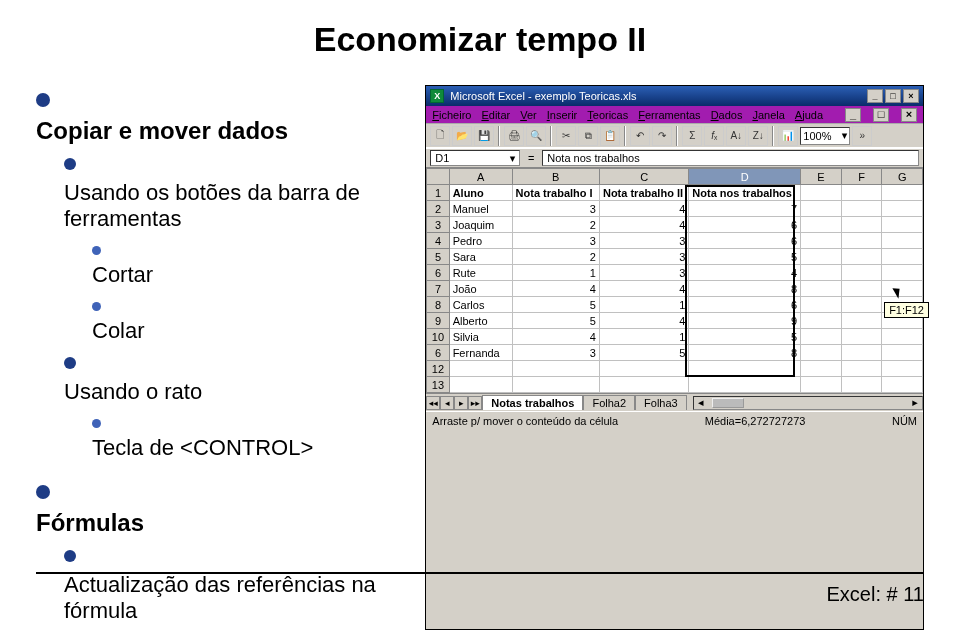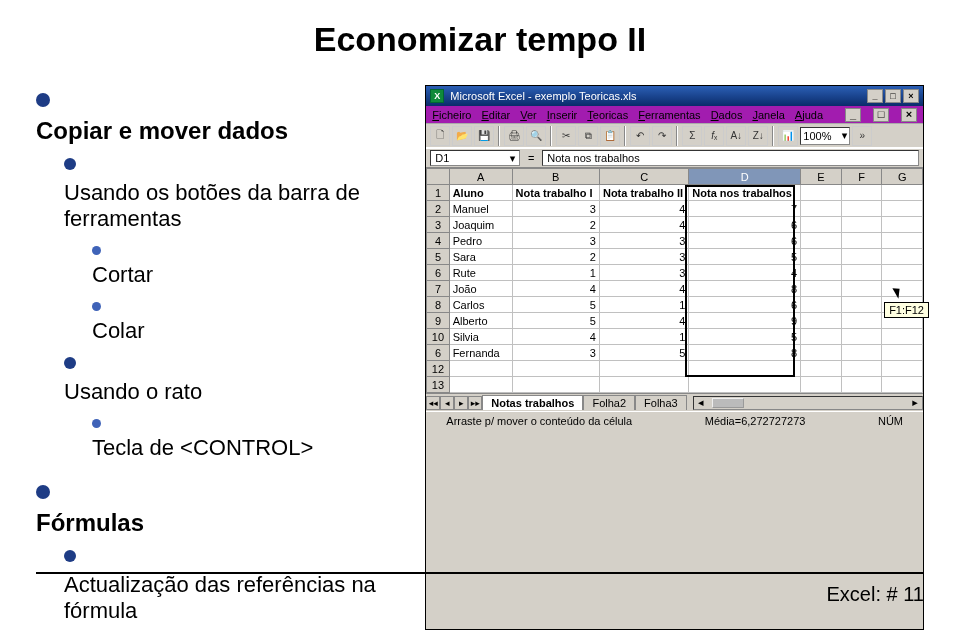--- a/index.html
+++ b/index.html
@@ -42,21 +42,21 @@
   .xl td.rnum { background:#d4d0c8; text-align:center; border:1px solid #888; }
   .xl td.val  { text-align:right; }
   .xl th.selcol { background:#8096b8; color:#fff; }
   .xl .tabsbar { height:18px; display:flex; align-items:center; background:#d4d0c8; border-top:1px solid #888;}
   .tabbtn{width:14px;height:14px;border:1px solid #888;background:#d4d0c8;display:flex;align-items:center;justify-content:center;font-size:9px;}
   .sheet-tabs{display:flex;}
   .sheet-tab{border:1px solid #888;border-bottom:none;padding:1px 8px;font-size:11px;background:#d4d0c8;position:relative;}
   .sheet-tab.active{background:#fff;font-weight:bold;}
   .hscroll{flex:1;height:14px;border:1px inset #888;margin-left:6px;background:#d4d0c8;display:flex;align-items:center;}
   .hscroll .thumb{width:32px;height:10px;background:#bbb;border:1px outset #eee;margin-left:4px;}
-  .xl .statusbar{height:18px;display:flex;align-items:center;background:#d4d0c8;border-top:1px solid #fff;font-size:11px;padding:0 20px;gap:12px;}
+  .xl .statusbar{height:18px;display:flex;align-items:center;background:#d4d0c8;border-top:1px solid #fff;font-size:11px;padding:0 6px;gap:12px;}
   .statusbar .spacer{flex:1;}
   .cursor-arrow{position:absolute;width:0;height:0;border-left:6px solid #000;border-top:4px solid transparent;border-bottom:8px solid transparent;transform:rotate(-30deg);}
   .float-tip{position:absolute;background:#ffffe1;border:1px solid #000;font-size:11px;padding:1px 4px;}
 
   
   .mini-row{display:flex;gap:56px;margin-top:40px;margin-left:440px;}
   .mini{font-family:Tahoma,Arial,sans-serif;}
   .mini table{border-collapse:collapse;}
   .mini td{border:1px solid #c0c0c0;width:72px;height:17px;font-size:11px;text-align:right;padding:0 4px;background:#fff;}
   .mini-cursor{position:absolute;font-size:16px;font-weight:bold;}

